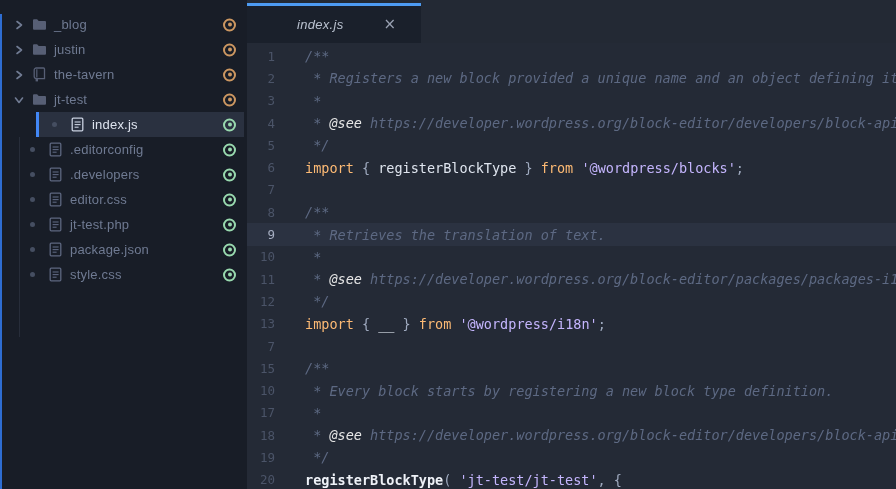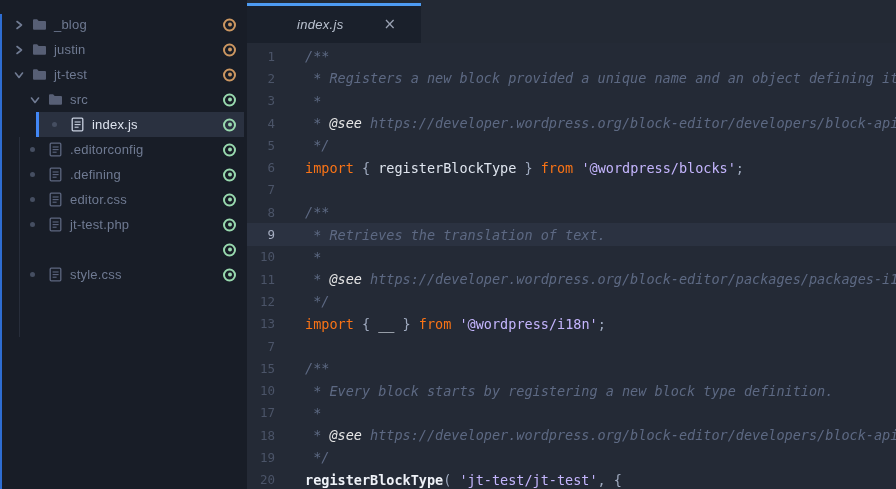--- a/index.html
+++ b/index.html
@@ -46,21 +46,21 @@
   .tab .tclose{margin-left:40px;color:#99a1b2;font-size:15px;line-height:1;cursor:pointer;font-family:"DejaVu Sans",sans-serif;}
   .code{flex:1;padding-top:2px;font-family:"DejaVu Sans Mono","Liberation Mono",monospace;font-size:13.5px;}
   .cl{height:22.3px;display:flex;align-items:center;white-space:pre;}
   .cl.active{background:#2b3241;}
   .ln{width:28px;min-width:28px;text-align:right;padding-right:13px;box-sizing:content-box;
       color:#4b5468;font-size:12.5px;user-select:none;}
   .cl.active .ln{color:#a7afc2;}
   .ct{padding-left:17px;white-space:pre;}
   .tok-c{color:#5d6983;font-style:italic;}
   .tok-t{color:#e5e5e5;font-style:italic;}
-  .tok-k{color:#f97316;}
+  .tok-k{color:#fdba74;}
   .tok-s{color:#c4b5fd;}
   .tok-p{color:#9faabf;}
   .tok-i{color:#dfe5ef;}
   .tok-f{color:#eef1f7;font-weight:bold;}
 </style>
 </head>
 <body>
 
 <div class="app">
   <div class="edge"></div>
@@ -100,51 +100,53 @@
               </svg>
             </span>
             <span class="label">justin</span>
           </div>
           <span class="badge orange">
             <i></i>
           </span>
         </div>
         <div class="row lvl0">
           <div class="content">
+            <span class="chev">
+              <svg width="10" height="10" viewBox="0 0 10 10">
+                <path d="M3 1.5 L7.5 5 L3 8.5" fill="none" stroke="currentColor" stroke-width="1.6" stroke-linecap="round" stroke-linejoin="round"></path>
+              </svg>
+            </span>
+            <span class="tico">
+              <svg width="14" height="15" viewBox="0 0 14 15">
+                <path d="M4.2 1 h7.3 a1 1 0 0 1 1 1 v9.6 h-8.3 a2 2 0 0 1 -2-2 v-6.6 a2 2 0 0 1 2-2 z" fill="none" stroke="#575f75" stroke-width="1.3"></path>
+                <line x1="4.8" y1="2.2" x2="4.8" y2="10.6" stroke="#575f75" stroke-width="1.2"></line>
+                <rect x="3.6" y="11" width="2.4" height="3.4" fill="#575f75"></rect>
+              </svg>
+            </span>
+            <span class="label">the-tavern</span>
+          </div>
+          <span class="badge orange">
+            <i></i>
+          </span>
+        </div>
+        <div class="row lvl0">
+          <div class="content">
             <span class="chev open">
               <svg width="10" height="10" viewBox="0 0 10 10">
                 <path d="M3 1.5 L7.5 5 L3 8.5" fill="none" stroke="currentColor" stroke-width="1.6" stroke-linecap="round" stroke-linejoin="round"></path>
               </svg>
             </span>
             <span class="tico">
               <svg width="15" height="13" viewBox="0 0 15 13">
                 <path d="M1 2.2 a1 1 0 0 1 1-1 h3.1 l1.6 1.8 h6.3 a1 1 0 0 1 1 1 v6.8 a1 1 0 0 1 -1 1 h-11 a1 1 0 0 1 -1-1 z" fill="#575f75"></path>
               </svg>
             </span>
             <span class="label">jt-test</span>
           </div>
           <span class="badge orange">
-            <i></i>
-          </span>
-        </div>
-        <div class="row lvl1f">
-          <div class="content">
-            <span class="chev open">
-              <svg width="10" height="10" viewBox="0 0 10 10">
-                <path d="M3 1.5 L7.5 5 L3 8.5" fill="none" stroke="currentColor" stroke-width="1.6" stroke-linecap="round" stroke-linejoin="round"></path>
-              </svg>
-            </span>
-            <span class="tico">
-              <svg width="15" height="13" viewBox="0 0 15 13">
-                <path d="M1 2.2 a1 1 0 0 1 1-1 h3.1 l1.6 1.8 h6.3 a1 1 0 0 1 1 1 v6.8 a1 1 0 0 1 -1 1 h-11 a1 1 0 0 1 -1-1 z" fill="#575f75"></path>
-              </svg>
-            </span>
-            <span class="label">src</span>
-          </div>
-          <span class="badge green">
             <i></i>
           </span>
         </div>
         <div class="row lvl2 selected">
           <div class="content">
             <span class="dirty"></span>
             <span class="tico">
               <svg width="13" height="15" viewBox="0 0 13 15">
                 <rect x="1.2" y="1.2" width="10.6" height="12.6" rx="1" fill="none" stroke="#c9d1e0" stroke-width="1.3"></rect>
                 <line x1="3.6" y1="5" x2="9.6" y2="5" stroke="#c9d1e0" stroke-width="1.1"></line>
@@ -179,21 +181,21 @@
           <div class="content">
             <span class="dirty"></span>
             <span class="tico">
               <svg width="13" height="15" viewBox="0 0 13 15">
                 <rect x="1.2" y="1.2" width="10.6" height="12.6" rx="1" fill="none" stroke="#5d6780" stroke-width="1.3"></rect>
                 <line x1="3.6" y1="5" x2="9.6" y2="5" stroke="#5d6780" stroke-width="1.1"></line>
                 <line x1="3.6" y1="7.6" x2="9.6" y2="7.6" stroke="#5d6780" stroke-width="1.1"></line>
                 <line x1="3.6" y1="10.2" x2="7.6" y2="10.2" stroke="#5d6780" stroke-width="1.1"></line>
               </svg>
             </span>
-            <span class="label">.defining</span>
+            <span class="label">.developers</span>
           </div>
           <span class="badge green">
             <i></i>
           </span>
         </div>
         <div class="row lvl1">
           <div class="content">
             <span class="dirty"></span>
             <span class="tico">
               <svg width="13" height="15" viewBox="0 0 13 15">
@@ -220,20 +222,32 @@
                 <line x1="3.6" y1="10.2" x2="7.6" y2="10.2" stroke="#5d6780" stroke-width="1.1"></line>
               </svg>
             </span>
             <span class="label">jt-test.php</span>
           </div>
           <span class="badge green">
             <i></i>
           </span>
         </div>
         <div class="row lvl1">
+          <div class="content">
+            <span class="dirty"></span>
+            <span class="tico">
+              <svg width="13" height="15" viewBox="0 0 13 15">
+                <rect x="1.2" y="1.2" width="10.6" height="12.6" rx="1" fill="none" stroke="#5d6780" stroke-width="1.3"></rect>
+                <line x1="3.6" y1="5" x2="9.6" y2="5" stroke="#5d6780" stroke-width="1.1"></line>
+                <line x1="3.6" y1="7.6" x2="9.6" y2="7.6" stroke="#5d6780" stroke-width="1.1"></line>
+                <line x1="3.6" y1="10.2" x2="7.6" y2="10.2" stroke="#5d6780" stroke-width="1.1"></line>
+              </svg>
+            </span>
+            <span class="label">package.json</span>
+          </div>
           <span class="badge green">
             <i></i>
           </span>
         </div>
         <div class="row lvl1">
           <div class="content">
             <span class="dirty"></span>
             <span class="tico">
               <svg width="13" height="15" viewBox="0 0 13 15">
                 <rect x="1.2" y="1.2" width="10.6" height="12.6" rx="1" fill="none" stroke="#5d6780" stroke-width="1.3"></rect>

